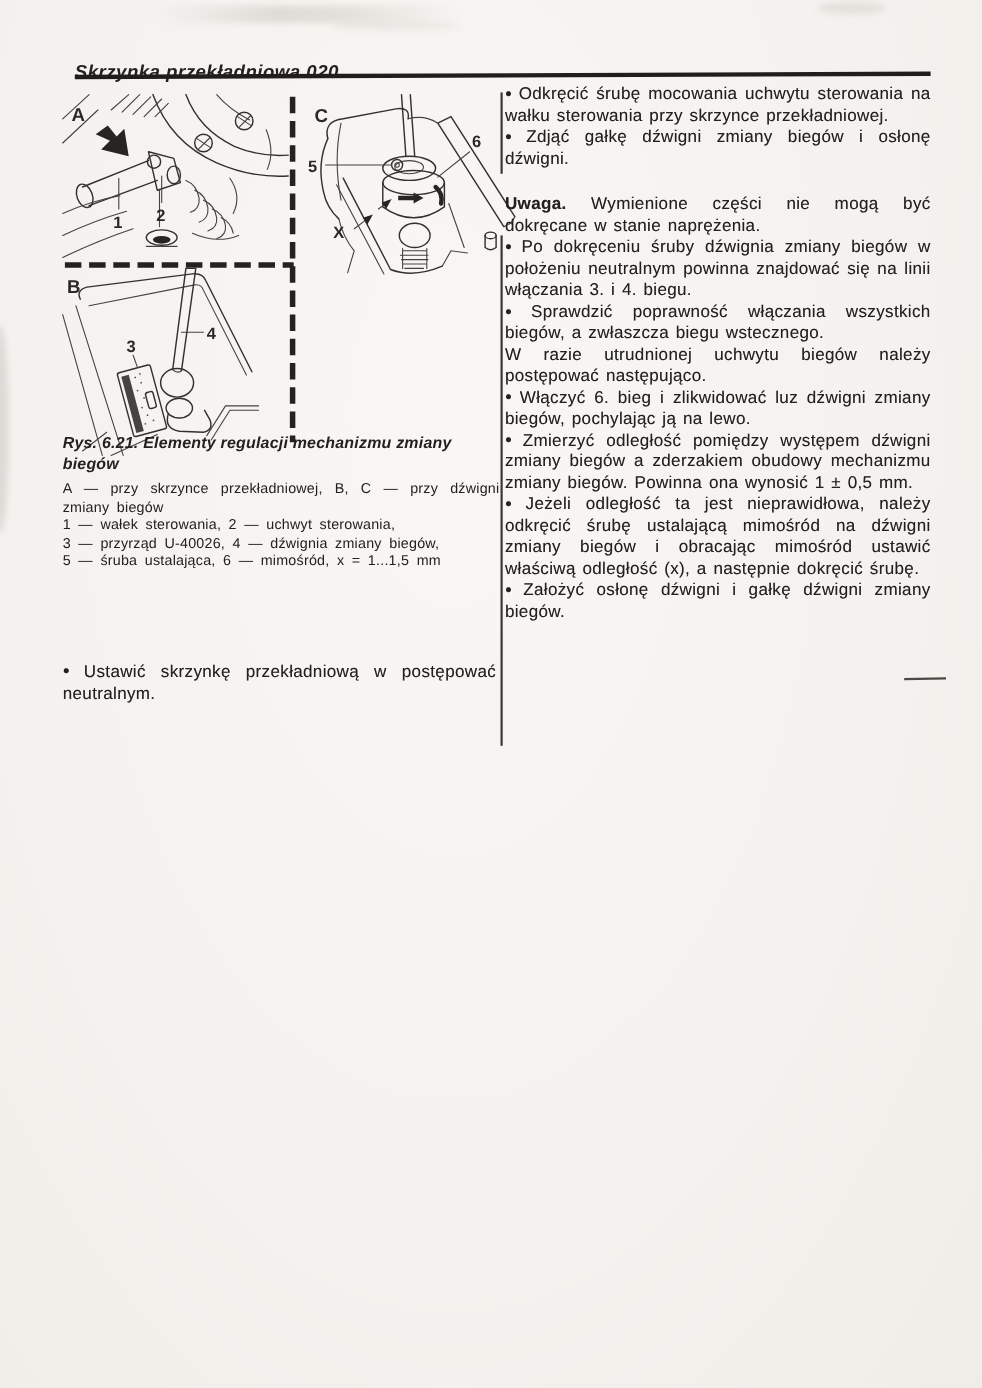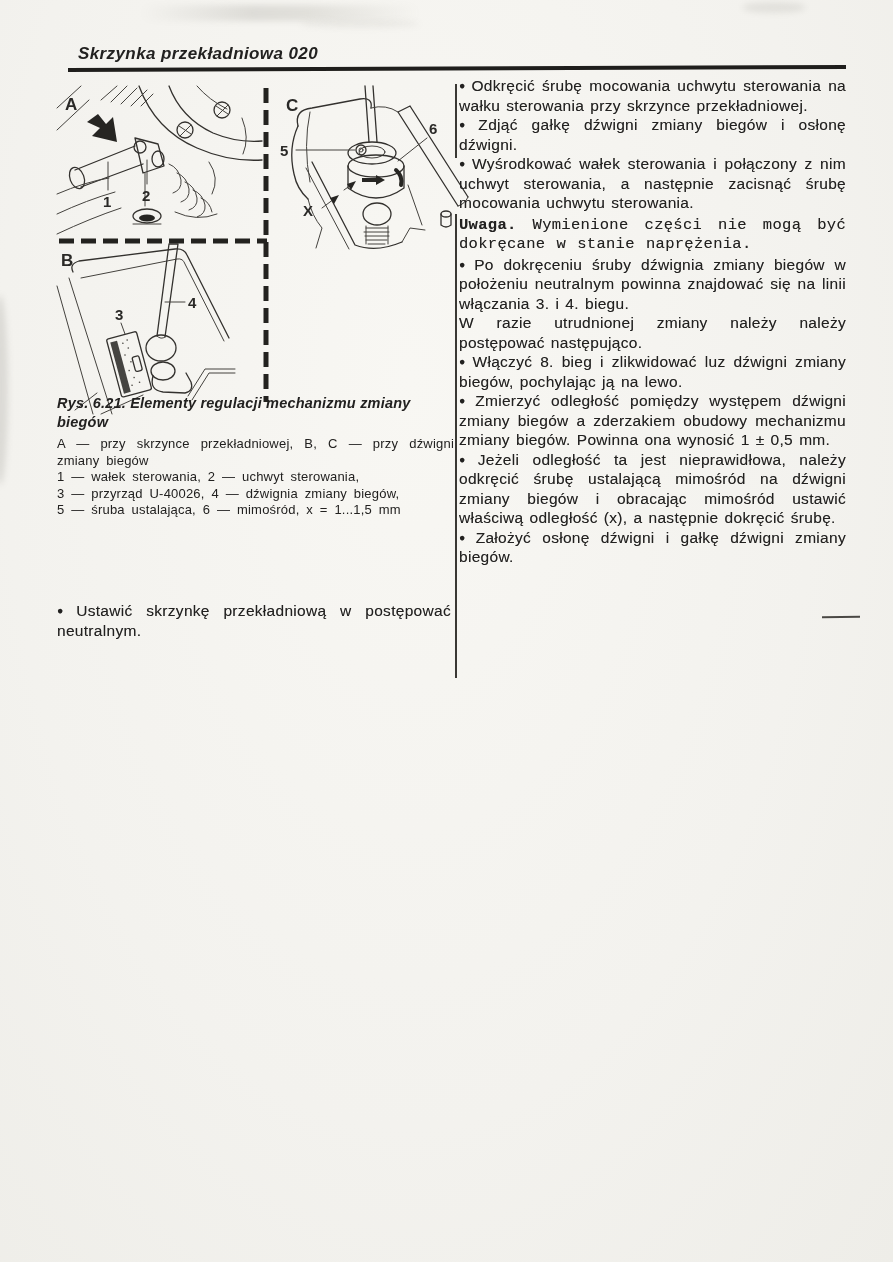--- a/index.html
+++ b/index.html
@@ -13,24 +13,23 @@
   }
   
   .smudge{position:absolute;pointer-events:none;filter:blur(3px);}
   .sm1{left:140px;top:5px;width:280px;height:16px;background:linear-gradient(90deg,transparent,#8a8881 40%,#9a988f 60%,transparent);opacity:.22;}
   .sm2{left:742px;top:2px;width:64px;height:11px;background:#8a8881;border-radius:50%;opacity:.16;}
   .sm3{left:-8px;top:295px;width:16px;height:190px;background:#7f7d76;border-radius:50%;opacity:.20;}
   .sm4{left:300px;top:20px;width:120px;height:8px;background:#8a8881;border-radius:50%;opacity:.10;}
 
   
   .hdr-title{
-    position:absolute;left:68px;top:44px;
+    position:absolute;left:68px;top:56px;
     font-size:17px;font-weight:bold;font-style:italic;letter-spacing:.4px;
     white-space:nowrap;
-    margin-left:10px;
   }
   .hdr-rule{
     position:absolute;left:68px;top:68px;width:778px;height:3.6px;background:#1f1e1c;
     transform:rotate(-0.22deg);transform-origin:left center;
   }
 
   
   .figure{position:absolute;left:57px;top:86px;width:420px;height:330px;}
   .figure svg{position:absolute;overflow:visible;}
   .ln{fill:none;stroke:#33312e;stroke-width:1.3;stroke-linecap:round;stroke-linejoin:round;}
@@ -42,21 +41,21 @@
 
   
   .caption{position:absolute;left:57px;top:394px;width:397px;}
   .cap-title{margin:0 0 4px 0;font-size:14.5px;line-height:19px;font-weight:bold;font-style:italic;letter-spacing:.2px;}
   .cap-line{margin:0;font-size:13px;line-height:16.6px;text-align:justify;letter-spacing:.2px;word-spacing:3px;}
 
   
   .bodytext p{margin:0;font-size:15.5px;line-height:19.5px;text-align:justify;letter-spacing:.3px;word-spacing:1.5px;text-shadow:0 0 .4px rgba(20,20,20,.35);}
   .left-col{position:absolute;left:57px;top:601px;width:394px;}
   .right-col{position:absolute;left:459px;top:76px;width:387px;}
-  .right-col p.note{margin-top:3px;font-family:Liberation Mono, monospace;}
+  .right-col p.note{margin-top:22px;}
   .b{font-size:10.5px;vertical-align:2px;margin-right:5px;}
   .lead{font-weight:bold;}
 
   
   .divider{position:absolute;left:455px;width:2.2px;background:#3a3834;}
   .dv1{top:84px;height:74px;}
   .dv2{top:214px;height:464px;}
 
   
   .margin-dash{position:absolute;left:822px;top:616px;width:38px;height:2.4px;background:#4a4844;transform:rotate(-1deg);}
@@ -236,25 +235,25 @@
   <div class="left-col bodytext">
     <p><span class="b">●</span><span>Ustawić skrzynkę przekładniową w postępować neutralnym.</span></p>
   </div>
 
   <div class="divider dv1"></div>
   <div class="divider dv2"></div>
 
   <div class="right-col bodytext">
     <p><span class="b">●</span><span>Odkręcić śrubę mocowania uchwytu sterowania na wałku sterowania przy skrzynce przekładniowej.</span></p>
     <p><span class="b">●</span><span>Zdjąć gałkę dźwigni zmiany biegów i osłonę dźwigni.</span></p>
-    <p><span class="b">●</span><span>Wyśrodkować wałek sterowania i połączony z nim uchwyt sterowania, a następnie zacisnąć śrubę mocowania uchwytu sterowania.</span></p>
     <p class="note"><span class="lead">Uwaga.</span> <span>Wymienione części nie mogą być dokręcane w stanie naprężenia.</span></p>
     <p><span class="b">●</span><span>Po dokręceniu śruby dźwignia zmiany biegów w położeniu neutralnym powinna znajdować się na linii włączania 3. i 4. biegu.</span></p>
-    <p><span>W razie utrudnionej zmiany należy należy postępować następująco.</span></p>
-    <p><span class="b">●</span><span>Włączyć 8. bieg i zlikwidować luz dźwigni zmiany biegów, pochylając ją na lewo.</span></p>
+    <p><span class="b">●</span><span>Sprawdzić poprawność włączania wszystkich biegów, a zwłaszcza biegu wstecznego.</span></p>
+    <p><span>W razie utrudnionej uchwytu biegów należy postępować następująco.</span></p>
+    <p><span class="b">●</span><span>Włączyć 6. bieg i zlikwidować luz dźwigni zmiany biegów, pochylając ją na lewo.</span></p>
     <p><span class="b">●</span><span>Zmierzyć odległość pomiędzy występem dźwigni zmiany biegów a zderzakiem obudowy mechanizmu zmiany biegów. Powinna ona wynosić 1 ± 0,5 mm.</span></p>
     <p><span class="b">●</span><span>Jeżeli odległość ta jest nieprawidłowa, należy odkręcić śrubę ustalającą mimośród na dźwigni zmiany biegów i obracając mimośród ustawić właściwą odległość (x), a następnie dokręcić śrubę.</span></p>
     <p><span class="b">●</span><span>Założyć osłonę dźwigni i gałkę dźwigni zmiany biegów.</span></p>
   </div>
 
   <div class="margin-dash"></div>
 
 </div>
 
 </body></html>

